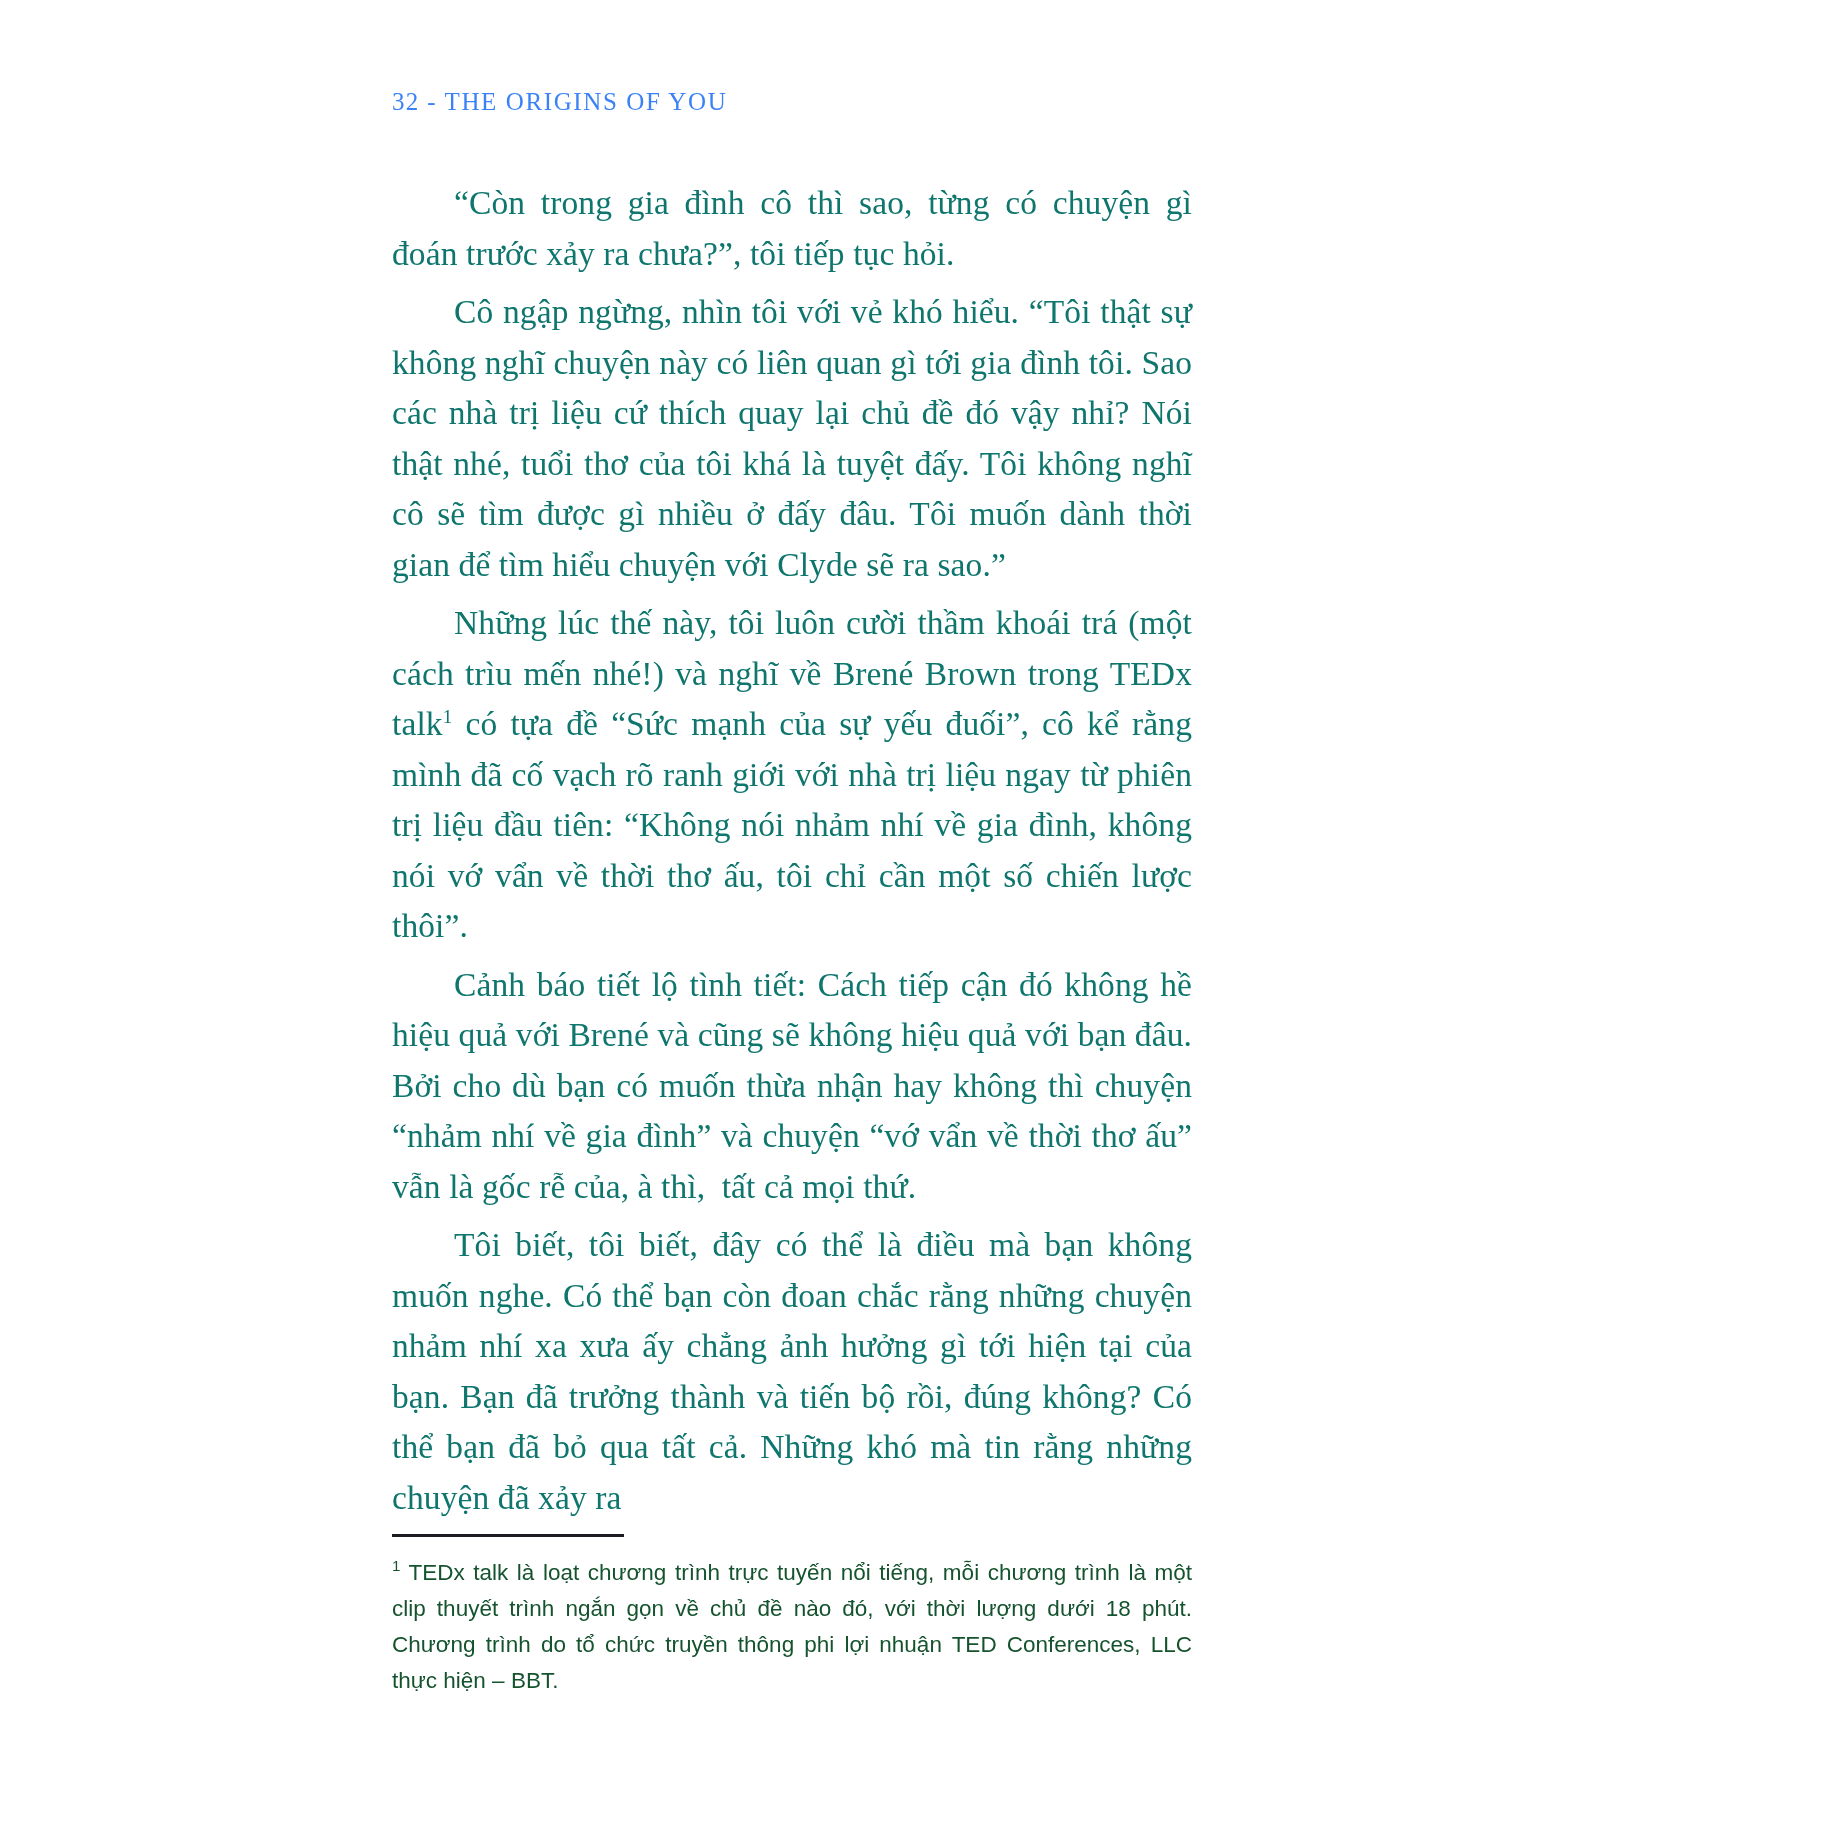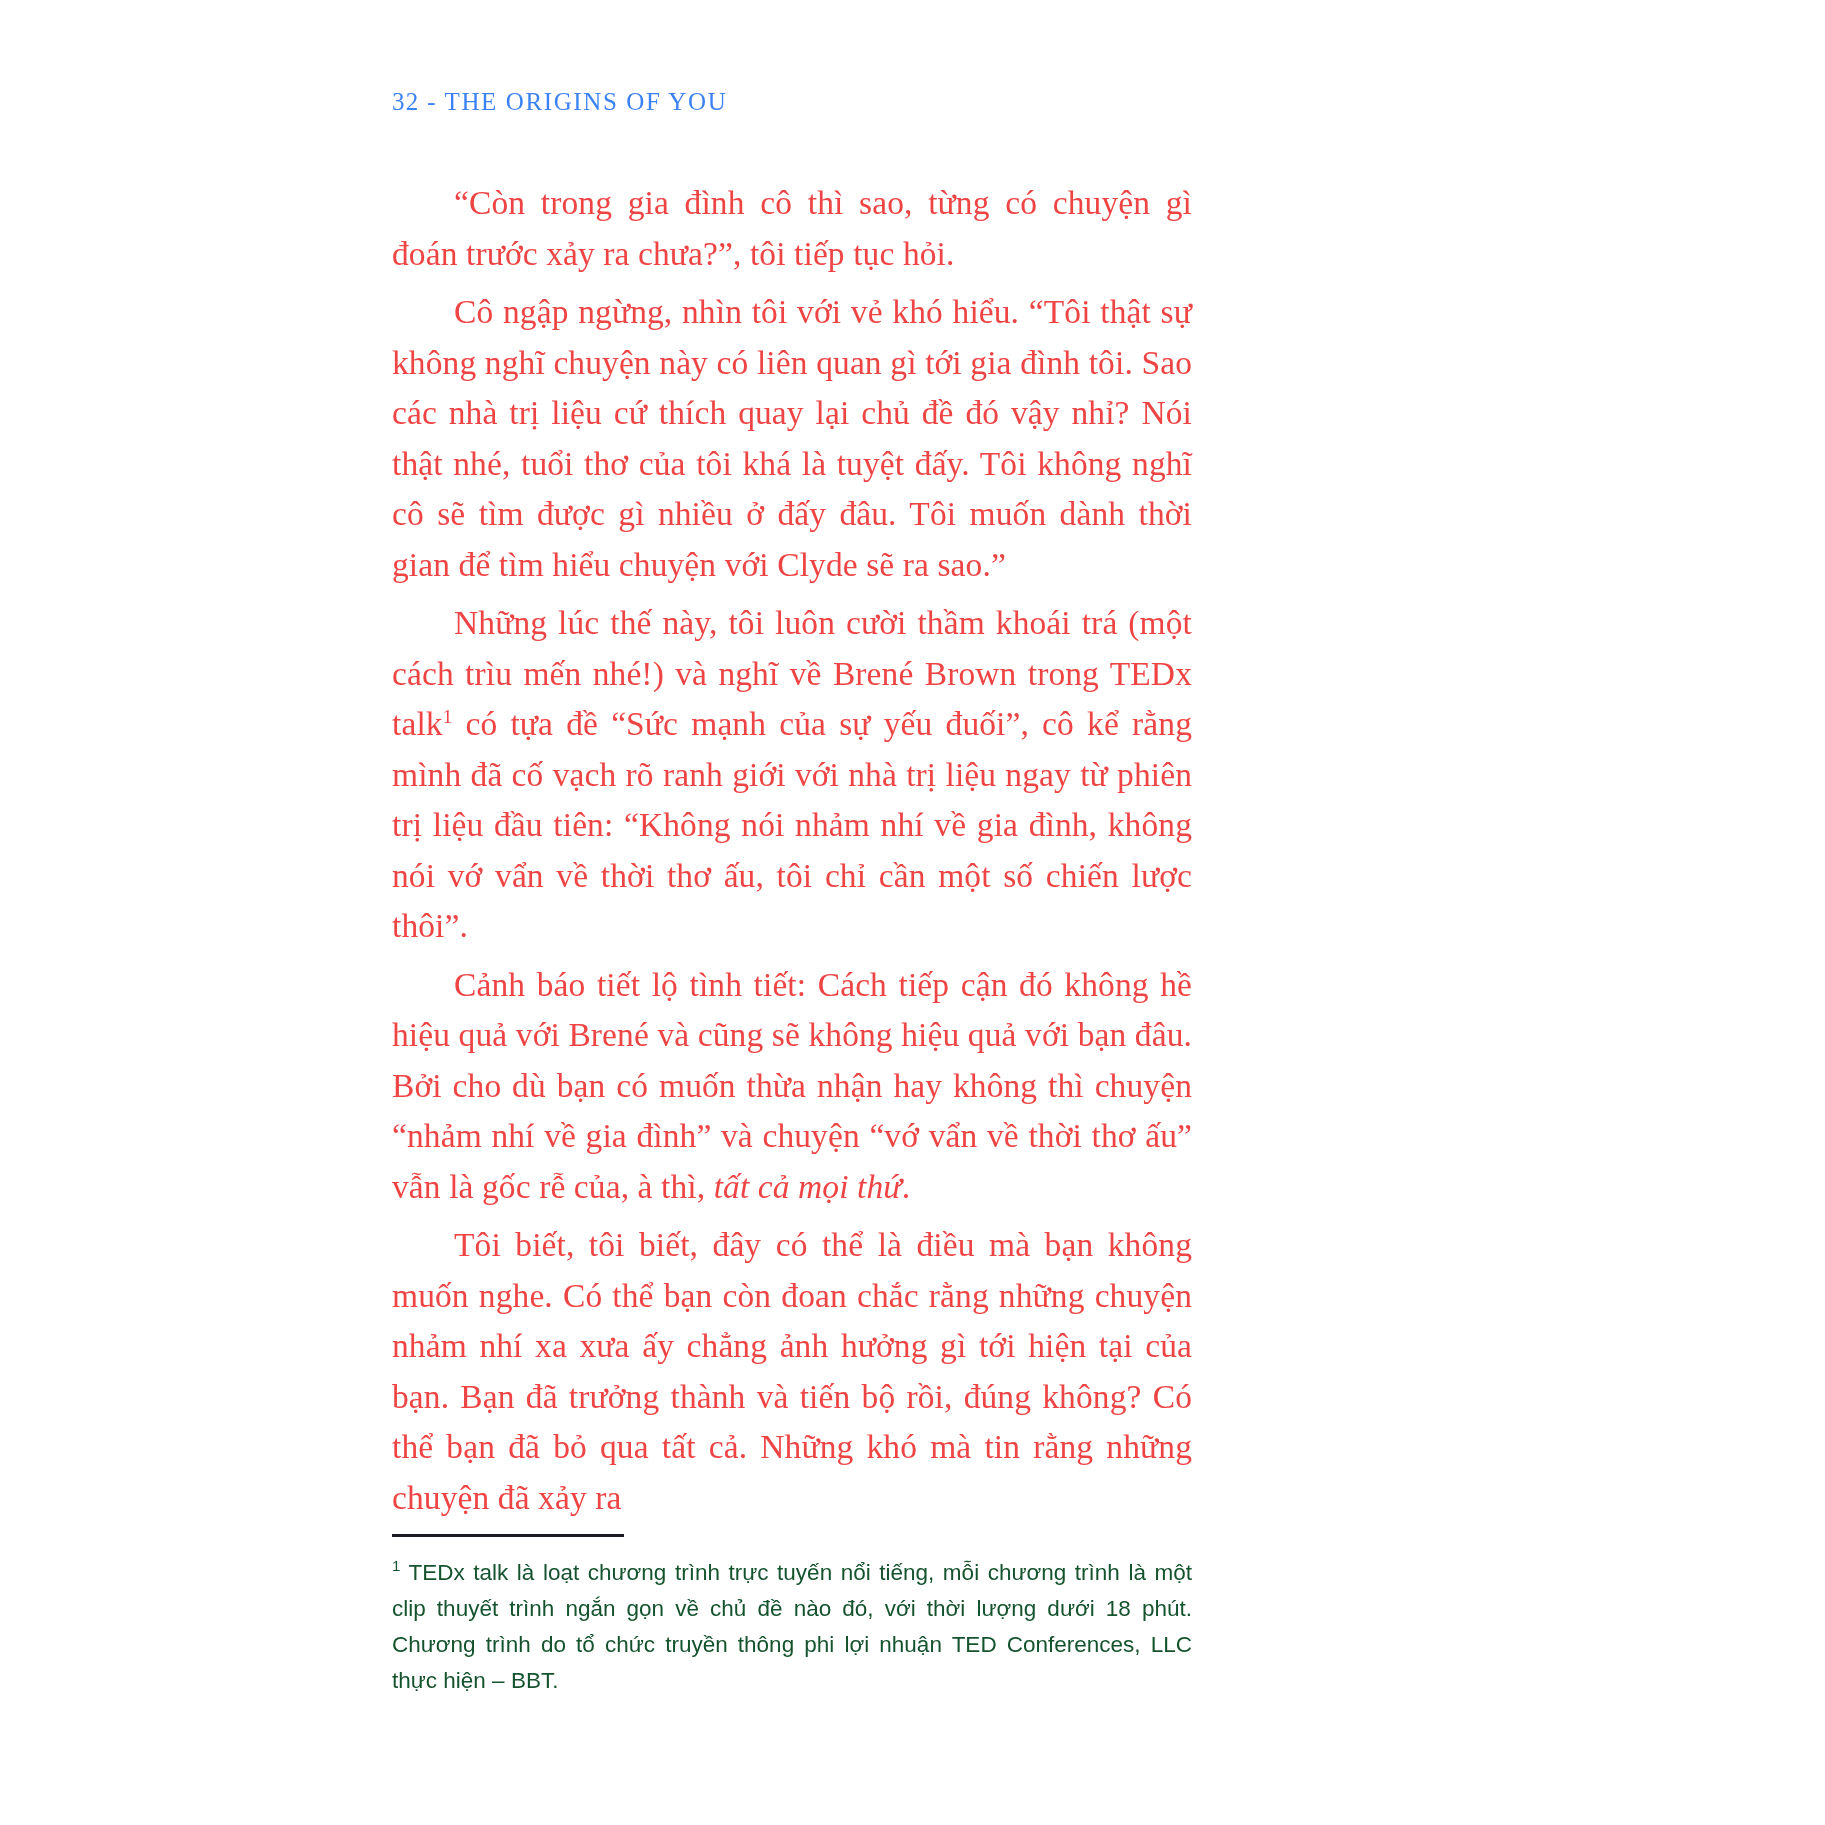--- a/index.html
+++ b/index.html
@@ -38,29 +38,29 @@
     top: 178px;
     left: 392px;
     width: 800px;
   }
   p.para {
     margin: 0 0 8px 0;
     text-indent: 62px;
     text-align: justify;
     font-size: 33.5px;
     line-height: 50.5px;
-    color: #ef4444;
+    color: #0f766e;
     letter-spacing: 0.1px;
     -webkit-font-feature-settings: "liga" 1;
   }
   p.para:last-child {
     margin-bottom: 0;
   }
   .ital {
-    font-style: italic;
+    margin-left: 8px;
   }
   sup.fnref {
     font-size: 19px;
     line-height: 0;
     vertical-align: 0.62em;
   }
   .footnote-zone {
     position: absolute;
     left: 392px;
     top: 1534px;

